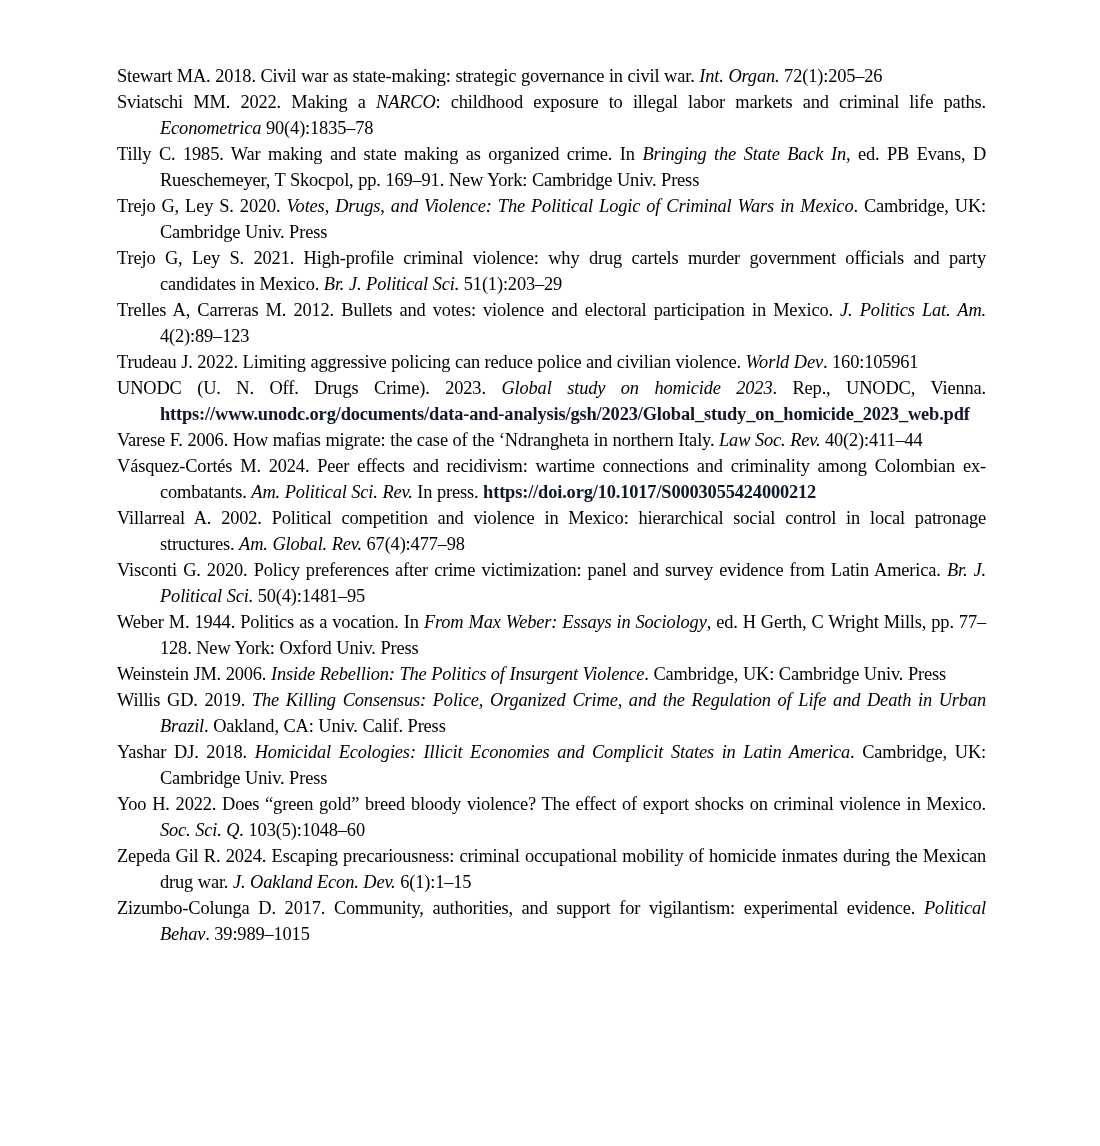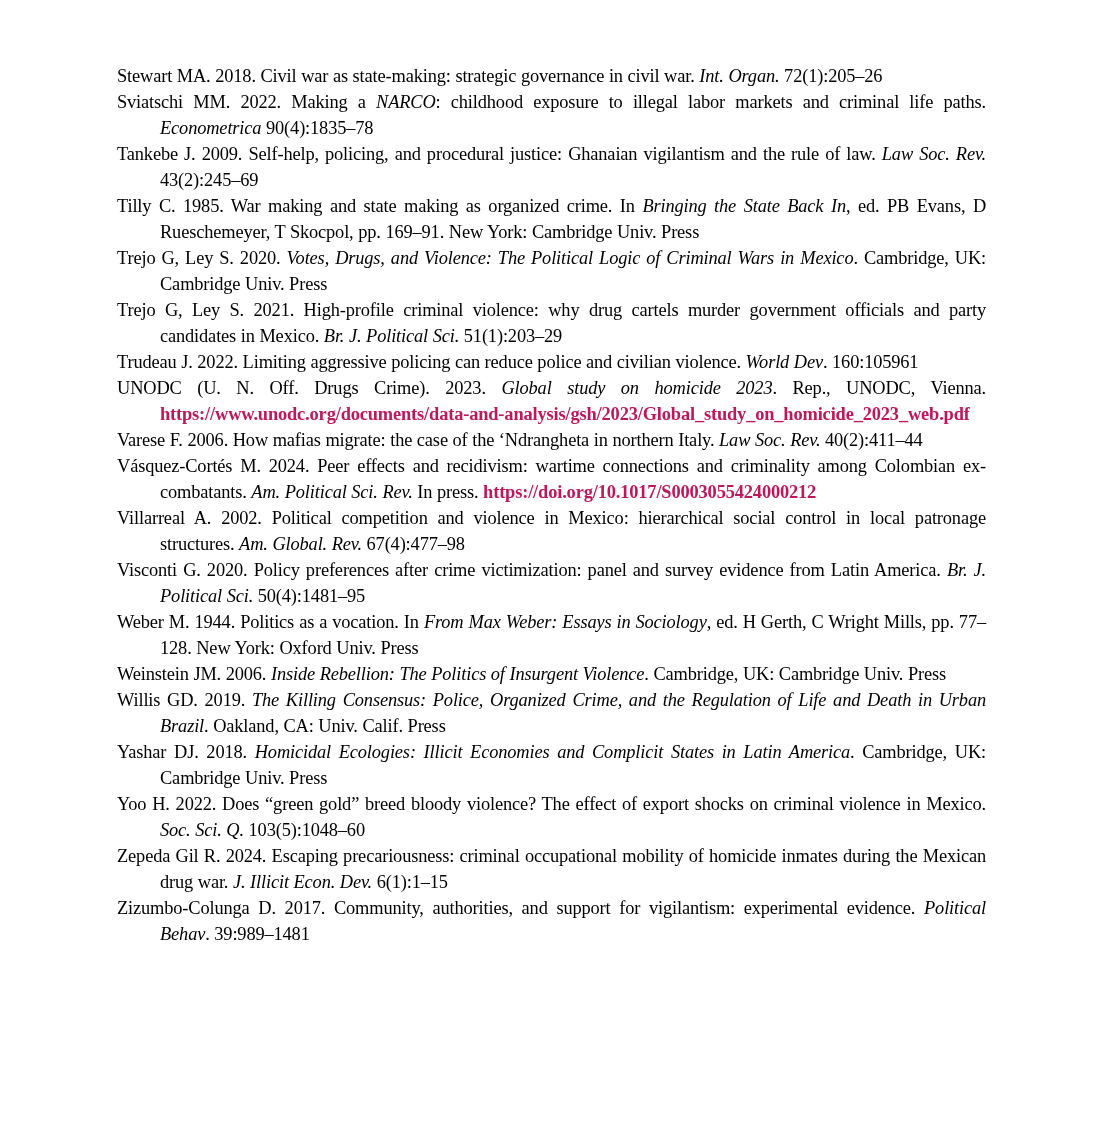--- a/index.html
+++ b/index.html
@@ -30,44 +30,44 @@
     line-height: 26px;
     letter-spacing: -0.15px;
     color: #000000;
     word-spacing: 0.2px;
   }
   p.ref .seg-italic {
     font-style: italic;
   }
   p.ref .seg-link {
     font-weight: bold;
-    color: #be185d;
+    color: #0f172a;
     text-decoration: none;
     overflow-wrap: anywhere;
   }
 </style>
 </head>
 <body>
 
 <div class="canvas">
   <div class="refs-block">
 
   <p class="ref"><span>Stewart MA. 2018. Civil war as state-making: strategic governance in civil war. </span><span class="seg-italic">Int. Organ.</span><span> 72(1):205–26</span></p>
       <p class="ref"><span>Sviatschi MM. 2022. Making a </span><span class="seg-italic">NARCO</span><span>: childhood exposure to illegal labor markets and criminal life paths. </span><span class="seg-italic">Econometrica</span><span> 90(4):1835–78</span></p>
-      <p class="ref"><span>Tankebe J. 2009. Self-help, policing, and procedural justice: Ghanaian vigilantism and the rule of law. </span><span class="seg-italic">Law Soc. Rev.</span><span> 43(2):245–69</span></p>
       <p class="ref"><span>Tilly C. 1985. War making and state making as organized crime. In </span><span class="seg-italic">Bringing the State Back In</span><span>, ed. PB Evans, D Rueschemeyer, T Skocpol, pp. 169–91. New York: Cambridge Univ. Press</span></p>
       <p class="ref"><span>Trejo G, Ley S. 2020. </span><span class="seg-italic">Votes, Drugs, and Violence: The Political Logic of Criminal Wars in Mexico</span><span>. Cambridge, UK: Cambridge Univ. Press</span></p>
       <p class="ref"><span>Trejo G, Ley S. 2021. High-profile criminal violence: why drug cartels murder government officials and party candidates in Mexico. </span><span class="seg-italic">Br. J. Political Sci.</span><span> 51(1):203–29</span></p>
+      <p class="ref"><span>Trelles A, Carreras M. 2012. Bullets and votes: violence and electoral participation in Mexico. </span><span class="seg-italic">J. Politics Lat. Am.</span><span> 4(2):89–123</span></p>
       <p class="ref"><span>Trudeau J. 2022. Limiting aggressive policing can reduce police and civilian violence. </span><span class="seg-italic">World Dev</span><span>. 160:105961</span></p>
       <p class="ref"><span>UNODC (U. N. Off. Drugs Crime). 2023. </span><span class="seg-italic">Global study on homicide 2023</span><span>. Rep., UNODC, Vienna. </span><span class="seg-link">https://www.unodc.org/documents/data-and-analysis/gsh/2023/Global_study_on_homicide_2023_web.pdf</span></p>
       <p class="ref"><span>Varese F. 2006. How mafias migrate: the case of the ‘Ndrangheta in northern Italy. </span><span class="seg-italic">Law Soc. Rev.</span><span> 40(2):411–44</span></p>
       <p class="ref"><span>Vásquez-Cortés M. 2024. Peer effects and recidivism: wartime connections and criminality among Colombian ex-combatants. </span><span class="seg-italic">Am. Political Sci. Rev.</span><span> In press. </span><span class="seg-link">https://doi.org/10.1017/S0003055424000212</span></p>
       <p class="ref"><span>Villarreal A. 2002. Political competition and violence in Mexico: hierarchical social control in local patronage structures. </span><span class="seg-italic">Am. Global. Rev.</span><span> 67(4):477–98</span></p>
       <p class="ref"><span>Visconti G. 2020. Policy preferences after crime victimization: panel and survey evidence from Latin America. </span><span class="seg-italic">Br. J. Political Sci.</span><span> 50(4):1481–95</span></p>
       <p class="ref"><span>Weber M. 1944. Politics as a vocation. In </span><span class="seg-italic">From Max Weber: Essays in Sociology</span><span>, ed. H Gerth, C Wright Mills, pp. 77–128. New York: Oxford Univ. Press</span></p>
       <p class="ref"><span>Weinstein JM. 2006. </span><span class="seg-italic">Inside Rebellion: The Politics of Insurgent Violence</span><span>. Cambridge, UK: Cambridge Univ. Press</span></p>
       <p class="ref"><span>Willis GD. 2019. </span><span class="seg-italic">The Killing Consensus: Police, Organized Crime, and the Regulation of Life and Death in Urban Brazil</span><span>. Oakland, CA: Univ. Calif. Press</span></p>
       <p class="ref"><span>Yashar DJ. 2018. </span><span class="seg-italic">Homicidal Ecologies: Illicit Economies and Complicit States in Latin America</span><span>. Cambridge, UK: Cambridge Univ. Press</span></p>
       <p class="ref"><span>Yoo H. 2022. Does “green gold” breed bloody violence? The effect of export shocks on criminal violence in Mexico. </span><span class="seg-italic">Soc. Sci. Q.</span><span> 103(5):1048–60</span></p>
-      <p class="ref"><span>Zepeda Gil R. 2024. Escaping precariousness: criminal occupational mobility of homicide inmates during the Mexican drug war. </span><span class="seg-italic">J. Illicit Econ. Dev.</span><span> 6(1):1–15</span></p>
-      <p class="ref"><span>Zizumbo-Colunga D. 2017. Community, authorities, and support for vigilantism: experimental evidence. </span><span class="seg-italic">Political Behav</span><span>. 39:989–1481</span></p>
+      <p class="ref"><span>Zepeda Gil R. 2024. Escaping precariousness: criminal occupational mobility of homicide inmates during the Mexican drug war. </span><span class="seg-italic">J. Oakland Econ. Dev.</span><span> 6(1):1–15</span></p>
+      <p class="ref"><span>Zizumbo-Colunga D. 2017. Community, authorities, and support for vigilantism: experimental evidence. </span><span class="seg-italic">Political Behav</span><span>. 39:989–1015</span></p>
     </div>
 </div>
 
 </body></html>

